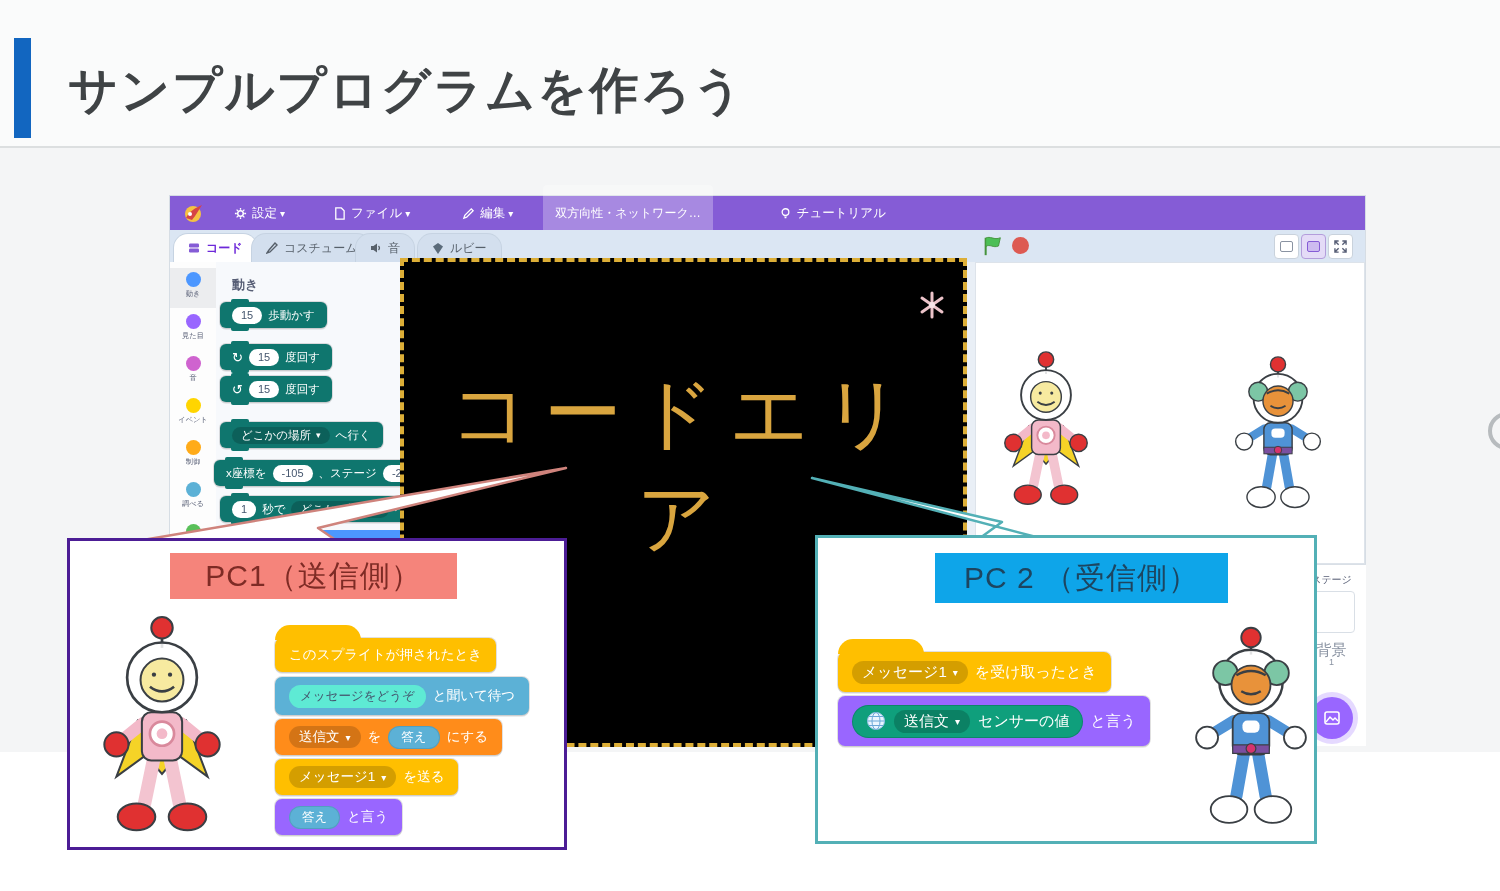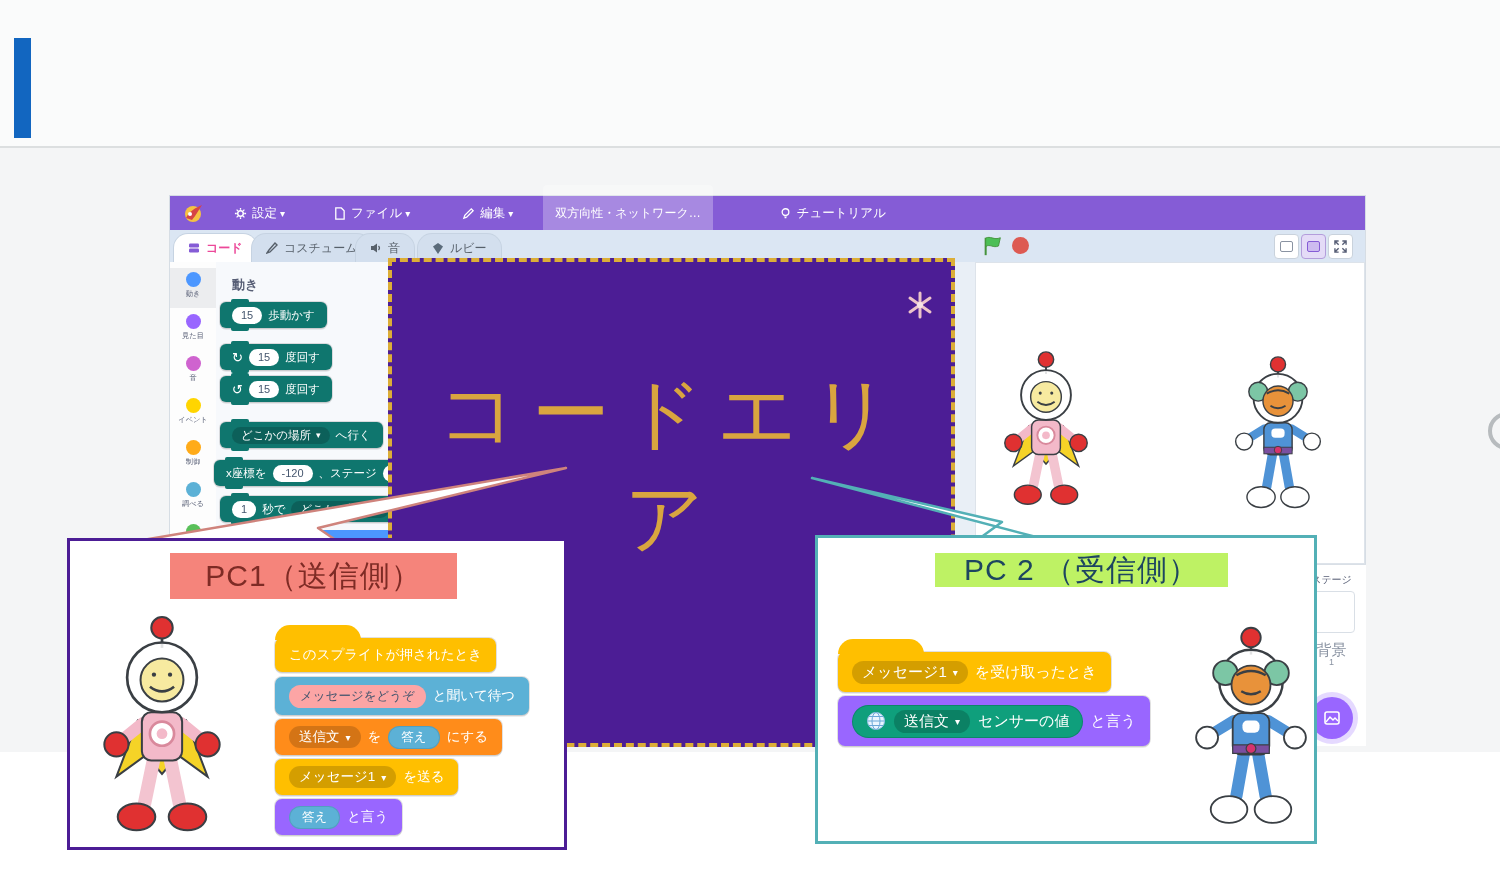--- a/index.html
+++ b/index.html
@@ -16,21 +16,21 @@
   .logo{margin-left:12px;width:22px;height:22px;}
   .menu-item{display:flex;align-items:center;gap:5px;cursor:pointer;padding:0 6px;}
   .mi-settings{margin-left:24px;} .mi-file{margin-left:36px;} .mi-edit{margin-left:40px;}
   .caret::after{content:"▾";font-size:10px;margin-left:3px;}
   .mode-box{margin-left:24px;background:rgba(255,255,255,.28);border-radius:4px;padding:20px 12px;font-size:12px;cursor:pointer;}
   .mi-tutorial{margin-left:60px;text-align:center;}
   .micon{width:13px;height:13px;display:inline-block;}
 
   .strip{position:absolute;left:0;top:34px;width:100%;height:32px;background:#dbe6f3;}
   .tab{position:absolute;bottom:0;height:28px;display:flex;align-items:center;gap:6px;padding:0 14px;border-radius:14px 14px 0 0;background:#d3dfee;color:#57606a;font-size:12px;box-shadow:0 0 0 1px #c6d3e2;cursor:pointer;}
-  .tab.sel{background:#fff;color:#ec4899;font-weight:bold;justify-content:space-between;}
+  .tab.sel{background:#fff;color:#6d28d9;font-weight:bold;justify-content:space-between;}
   .t-code{left:4px;} .t-costume{left:82px;} .t-sound{left:186px;} .t-ruby{left:248px;}
   .flag-btn{position:absolute;left:812px;top:5px;width:22px;height:22px;cursor:pointer;}
   .stop-btn{position:absolute;left:842px;top:7px;width:17px;height:17px;border-radius:50%;background:#dd5a52;cursor:pointer;}
   .size-btn{position:absolute;top:4px;width:23px;height:23px;border-radius:4px;background:#fff;border:1px solid #c9d2dc;display:flex;align-items:center;justify-content:center;cursor:pointer;}
   .sb1{left:1104px;} .sb2{left:1131px;background:#e4dbf7;border-color:#b39ddb;} .sb3{left:1158px;}
   .sb-glyph{width:11px;height:9px;border:1.5px solid #8a93a2;border-radius:2px;}
   .sb2 .sb-glyph{border-color:#855cd6;background:#cdbbf0;}
 
   .side-col{position:absolute;left:0;top:66px;width:46px;height:483px;background:#fdfdfd;border-right:1px solid #e2e8ee;}
   .cat{position:absolute;left:0;width:46px;height:40px;text-align:center;cursor:pointer;}
@@ -45,21 +45,21 @@
   .blk{position:absolute;display:inline-flex;align-items:center;gap:6px;color:#fff;border-radius:6px;padding:0 12px;font-size:11.5px;height:26px;white-space:nowrap;box-shadow:0 0 0 1px rgba(0,0,0,.12), 0 2px 0 rgba(0,0,0,.07);}
   .stk::before{content:"";position:absolute;top:-3px;left:11px;width:18px;height:4px;background:inherit;border-radius:2px 2px 0 0;}
   .stk::after{content:"";position:absolute;bottom:-3px;left:11px;width:18px;height:4px;background:inherit;border-radius:0 0 2px 2px;}
   .mblk{background:#0f766e;}
   .inp{background:#fff;color:#45566e;border-radius:13px;padding:1px 9px;font-size:11px;line-height:15px;}
   .pill{background:rgba(0,0,0,.18);border-radius:13px;padding:1px 9px;display:inline-flex;align-items:center;}
   .pill::after{content:"▾";font-size:9px;margin-left:5px;}
   .rot-ic{font-size:13px;line-height:13px;}
   .sliver{position:absolute;left:4px;top:268px;width:200px;height:10px;background:#4C97FF;border-radius:5px 5px 0 0;}
 
-  .code-area{position:absolute;left:218px;top:62px;width:559px;height:481px;background:#4c1d95;border:4px dashed #dcae37;}
+  .code-area{position:absolute;left:230px;top:62px;width:559px;height:481px;background:#000000;border:4px dashed #dcae37;}
   .code-label{position:absolute;left:0;top:100px;width:100%;text-align:center;font-size:78px;color:#d9a53f;letter-spacing:14px;font-weight:500;}
   .aster{position:absolute;right:16px;top:28px;width:30px;height:30px;}
 
   .stage-canvas{position:absolute;left:805px;top:66px;width:388px;height:300px;background:#fff;border:1px solid #dde3ea;}
   .sprite-pane{position:absolute;left:805px;top:368px;width:390px;height:181px;background:#f2f5f8;}
   .stage-panel{position:absolute;left:321px;top:0;width:69px;height:181px;background:#fff;border-left:1px solid #d9dfe6;border-top:1px solid #d9dfe6;}
   .sp-label{position:absolute;left:0;top:8px;width:100%;text-align:center;font-size:10px;color:#575e75;}
   .sp-thumb{position:absolute;left:13px;top:26px;width:43px;height:40px;background:#fff;border:1px solid #d9dfe6;border-radius:4px;cursor:pointer;}
   .sp-bk{position:absolute;left:0;top:76px;width:100%;text-align:center;font-size:15px;color:#8a93a2;}
   .sp-count{position:absolute;left:0;top:92px;width:100%;text-align:center;font-size:9px;color:#8a93a2;}
@@ -69,27 +69,27 @@
 
   
   .pointers{position:absolute;left:0;top:0;width:1500px;height:891px;z-index:5;pointer-events:none;}
 
   
   .callout{position:absolute;background:#fff;z-index:6;}
   .pc1{left:67px;top:538px;width:494px;height:306px;border:3px solid #4c1d95;}
   .pc2{left:815px;top:535px;width:496px;height:303px;border:3px solid #53b0b6;}
   .co-title{position:absolute;display:flex;align-items:center;justify-content:center;font-size:30px;letter-spacing:1px;}
   .pc1 .co-title{left:100px;top:12px;width:287px;height:46px;background:#f5847b;color:#7e2b25;}
-  .pc2 .co-title{left:117px;top:15px;width:293px;height:34px;background:#bef264;color:#1d4560;}
+  .pc2 .co-title{left:117px;top:15px;width:293px;height:50px;background:#0ea5e9;color:#1d4560;}
   .co-sprite{position:absolute;}
 
   .bblk{position:absolute;display:inline-flex;align-items:center;gap:7px;color:#fff;border-radius:7px;padding:0 14px;font-size:13.5px;white-space:nowrap;box-shadow:0 0 0 1px rgba(0,0,0,.12), 0 2px 0 rgba(0,0,0,.08);}
   .hat::before{content:"";position:absolute;top:-13px;left:0;width:86px;height:15px;background:inherit;border-radius:60px 60px 0 0;}
   .ev{background:#FFBF00;} .sen{background:#5CB1D6;} .var{background:#FF8C1A;} .lk{background:#9966FF;}
-  .inp2{background:#fca5a5;color:#45566e;border-radius:15px;padding:3px 11px;font-size:12.5px;}
+  .inp2{background:#5eead4;color:#45566e;border-radius:15px;padding:3px 11px;font-size:12.5px;}
   .pill2{background:rgba(0,0,0,.17);border-radius:15px;padding:2px 10px;display:inline-flex;align-items:center;}
   .pill2::after{content:"▾";font-size:10px;margin-left:6px;}
   .rep{background:#5CB1D6;color:#fff;border-radius:15px;padding:3px 13px;font-size:12.5px;box-shadow:inset 0 0 0 1px rgba(0,0,0,.1);}
   .mesh{display:inline-flex;align-items:center;gap:8px;background:#0f9f7c;border-radius:19px;padding:5px 14px;box-shadow:inset 0 0 0 1px rgba(0,0,0,.15);}
   .mesh .pill2{background:#0b8164;}
 
   .edge-circle{position:absolute;left:1488px;top:412px;width:30px;height:30px;border:4px solid #b7bbbe;border-radius:50%;z-index:2;}
 </style>
 </head>
 <body>
@@ -138,20 +138,21 @@
       <circle cx="50" cy="49" r="16" fill="#e8923a" stroke="#3a3f44" stroke-width="1.5"></circle>
       <path d="M38,41 Q50,34 62,41" fill="none" stroke="#3a3f44" stroke-width="2"></path>
       <path d="M42,54 Q50,59 58,54" fill="none" stroke="#3a3f44" stroke-width="2"></path>
     </symbol>
   </defs>
 </svg>
 
 <div class="canvas">
   <div class="head-area"></div>
   <div class="accent-bar"></div>
+  <div class="slide-title">サンプルプログラムを作ろう</div>
   <div class="divider"></div>
   <div class="bottom-band"></div>
 
   <div class="scratch">
 
     <div class="menubar">
       <svg class="logo" viewBox="0 0 22 22">
         <circle cx="11" cy="12" r="8" fill="#f5c242"></circle>
         <path d="M4 16 C8 8, 14 6, 20 3 C16 9, 14 13, 10 18 Z" fill="#d64545"></path>
         <circle cx="8" cy="12" r="2" fill="#fff"></circle>
@@ -277,21 +278,21 @@
         <span class="rot-ic">↺</span>
         <span class="inp">15</span>
         <span>度回す</span>
       </div>
       <div class="blk stk mblk" style="left:4px;top:160px">
         <span class="pill">どこかの場所</span>
         <span>へ行く</span>
       </div>
       <div class="blk stk mblk" style="left:-2px;top:198px">
         <span>x座標を</span>
-        <span class="inp">-120</span>
+        <span class="inp">-105</span>
         <span>、ステージ</span>
         <span class="inp">-26</span>
         <span>にする</span>
       </div>
       <div class="blk stk mblk" style="left:4px;top:234px">
         <span class="inp">1</span>
         <span>秒で</span>
         <span class="pill">どこかの場所</span>
         <span>へ行く</span>
       </div>

